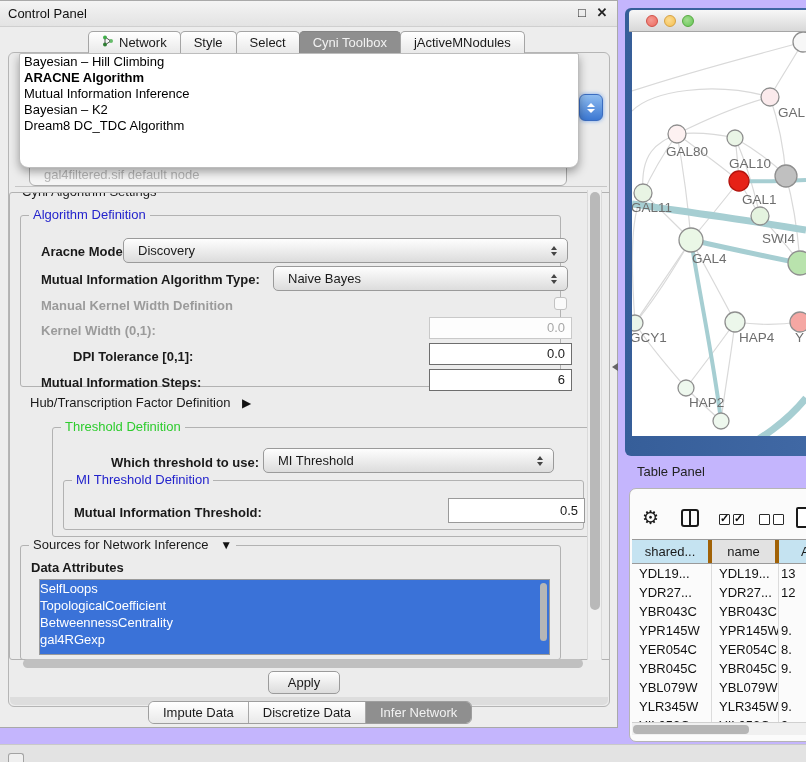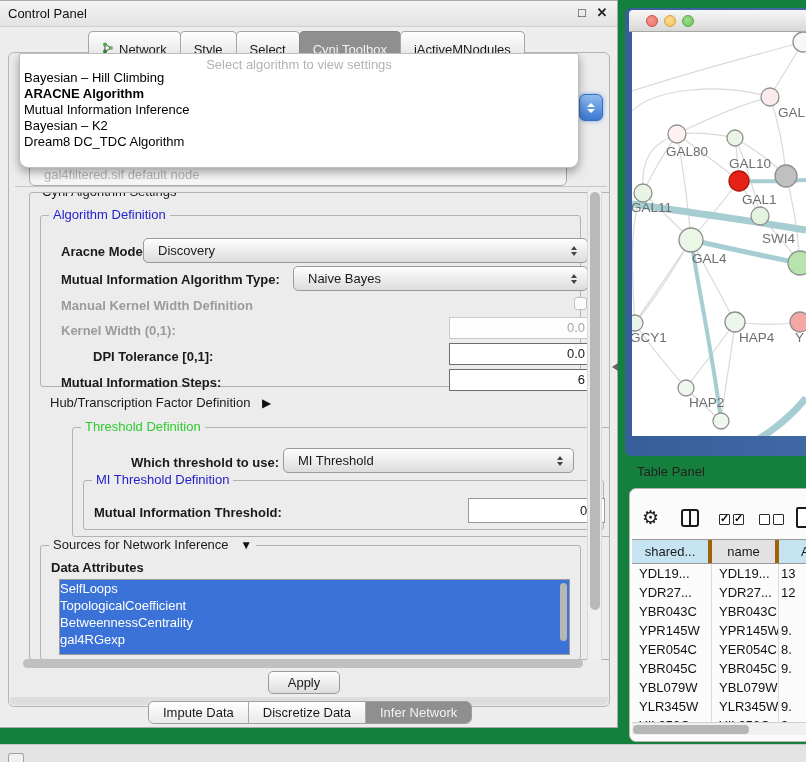--- a/index.html
+++ b/index.html
@@ -1,35 +1,35 @@
 <!DOCTYPE html>
 <html><head>
 <meta charset="utf-8">
 <style>
   * { margin:0; padding:0; box-sizing:border-box; }
   html,body { width:806px; height:762px; }
   body { font-family:"Liberation Sans", sans-serif; font-size:13px; color:#1a1a1a; background:#e7e7e7; }
-  #root { position:relative; width:806px; height:762px; overflow:hidden; background:#15803d; }
+  #root { position:relative; width:806px; height:762px; overflow:hidden; background:#c4b5fd; }
 
   
   .control-window { position:absolute; left:0; top:6; width:618px; height:728px;
     background:#ededed; border:1px solid #a9a9a9; border-left:none; }
   .cp-titlebar { position:absolute; left:0; top:0; width:100%; height:26px;
     background:linear-gradient(#f4f4f4,#e3e3e3); border-bottom:1px solid #cfcfcf; }
   .cp-title { position:absolute; left:8px; top:5px; font-size:13px; color:#111; }
   .win-icon { position:absolute; top:4px; width:16px; height:16px; text-align:center;
     font-size:13px; line-height:16px; color:#222; cursor:default; }
   .icon-float { left:574px; }
   .icon-close { left:594px; font-weight:bold; }
 
   
   .cp-tabs { position:absolute; left:88px; top:30px; height:23px; display:flex; z-index:5; }
-  .tab { height:22px; line-height:20px; padding:8px 13px; background:linear-gradient(#ffffff,#e9e9e9);
+  .tab { height:22px; line-height:20px; padding:0 13px; background:linear-gradient(#ffffff,#e9e9e9);
     border:1px solid #a5a5a5; border-bottom:none; border-radius:5px 5px 0 0; margin-right:-1px;
-    display:flex; align-items:flex-start; gap:5px; white-space:nowrap;text-decoration:underline; }
+    display:flex; align-items:flex-end; gap:5px; white-space:nowrap; }
   .tab.selected { background:#8f8f8f; color:#f2f2f2; border-color:#848484; }
 
   
   .cp-panel { position:absolute; left:8px; top:51px; width:602px; height:655px;
     background:#ececec; border:1px solid #b5b5b5; border-radius:6px; overflow:hidden; }
   .cp-panel-bottomband { position:absolute; left:1px; right:1px; bottom:1px; height:8px;
     background:#dddddd; border-radius:0 0 5px 5px; }
 
   
   .frag-hline { position:absolute; left:6px; top:133px; width:592px; height:1px; background:#c6c6c6; }
@@ -50,21 +50,21 @@
   .dd-header { height:16px; padding-top:3px; text-align:center; color:#b3b3b3; }
   .dd-item { height:16px; line-height:16px; padding-left:4px; color:#000; }
   .dd-item.bold { font-weight:bold; }
 
   
   .groupbox { position:absolute; border:1px solid #b2b2b2; border-radius:3px; }
   .legend { position:absolute; top:-9px; left:8px; background:#ececec; padding:0 4px; white-space:nowrap; }
   .legend.blue { color:#2323cc; }
   .legend.green { color:#2ecc2e; }
 
-  .settings-group { left:20px; top:139px; width:626px; height:468px; overflow:hidden; }
+  .settings-group { left:0; top:139px; width:626px; height:468px; overflow:hidden; }
   .algdef { left:10px; top:22px; width:541px; height:172px; }
   .thrdef { left:10px; top:234px; width:541px; height:110px;margin-left:32px; }
   .midef  { left:10px; top:52px;  width:521px; height:50px; }
   .srcdef { left:10px; top:352px; width:541px; height:115px; }
 
   .lbl { position:absolute; font-weight:bold; white-space:nowrap; }
   .lbl.dis { color:#9b9b9b; }
   .plain { position:absolute; white-space:nowrap; }
 
   
@@ -195,21 +195,20 @@
       <div class="frag-vline"></div>
       <div class="frag-combo">
         <span>gal4filtered.sif default node</span>
       </div>
       <div class="frag-stepper">
         <span class="up"></span>
         <span class="dn"></span>
       </div>
 
       <div class="dropdown">
-        <div class="dd-header">Select algorithm to view settings</div>
         <div id="dd-list">
             <div class="dd-item">Bayesian – Hill Climbing</div>
             <div class="dd-item bold">ARACNE Algorithm</div>
             <div class="dd-item">Mutual Information Inference</div>
             <div class="dd-item">Bayesian – K2</div>
             <div class="dd-item">Dream8 DC_TDC Algorithm</div>
           </div>
       </div>
 
       <div class="groupbox settings-group">

